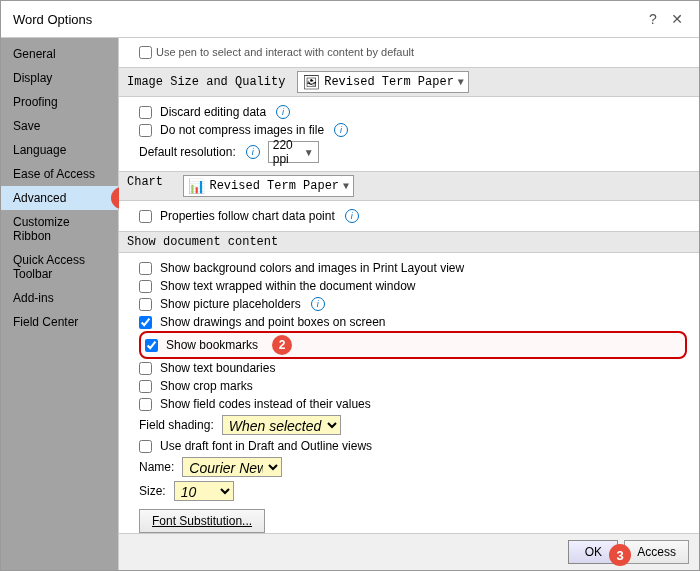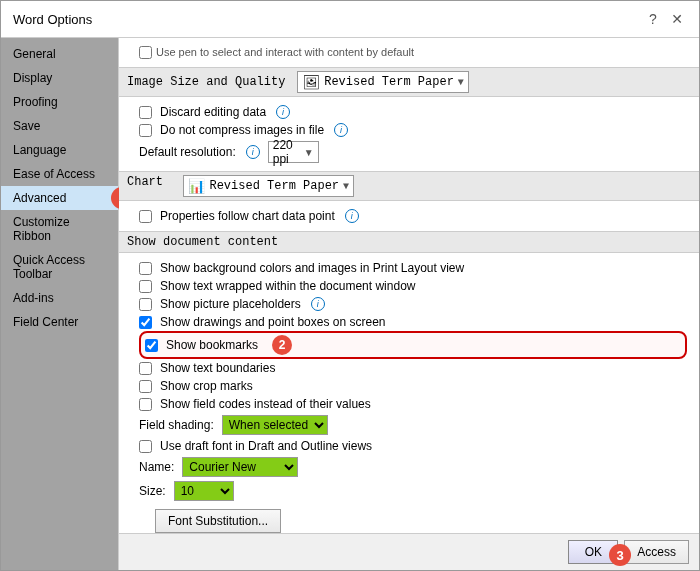--- a/index.html
+++ b/index.html
@@ -148,23 +148,24 @@
 
     .dropdown-arrow {
       font-size: 10px;
       color: #555;
     }
 
     .select-input {
       border: 1px solid #999;
       height: 20px;
       padding: 1px 2px;
-      font-size: 12px;
-      background: #84cc16;
-      cursor: pointer;
+      font-size: 14px;
+      background: #fef9c3;
+      cursor: pointer;
+      font-style: italic;
     }
 
     .btn {
       border: 1px solid #999;
       background: linear-gradient(to bottom, #f8f8f8, #e8e8e8);
       padding: 3px 12px;
       font-size: 12px;
       cursor: pointer;
       height: 24px;
     }
@@ -413,33 +414,33 @@
           </select>
         </div>
 
         <div class="row row-indent2">
           <input type="checkbox" style="">
           <label>Use draft font in Draft and Outline views</label>
         </div>
 
         <div class="form-row">
           <span>Name:</span>
-          <select class="select-input" style="width:116px;">
+          <select class="select-input" style="width:100px;">
             <option>Courier New</option>
           </select>
         </div>
 
         <div class="form-row">
           <span>Size:</span>
           <select class="select-input" style="width:60px;">
             <option>10</option>
           </select>
         </div>
 
-        <div class="row" style="margin: 4px 0 4px 24px;">
+        <div class="row" style="margin: 4px 0 4px 8px; text-decoration: underline;">
           <button class="btn">Font Substitution...</button>
         </div>
 
       </div>
 
       <div class="footer">
         <span class="badge-3">3</span>
         <button class="btn btn-ok">OK</button>
         <button class="btn btn-cancel">Access</button>
       </div>

